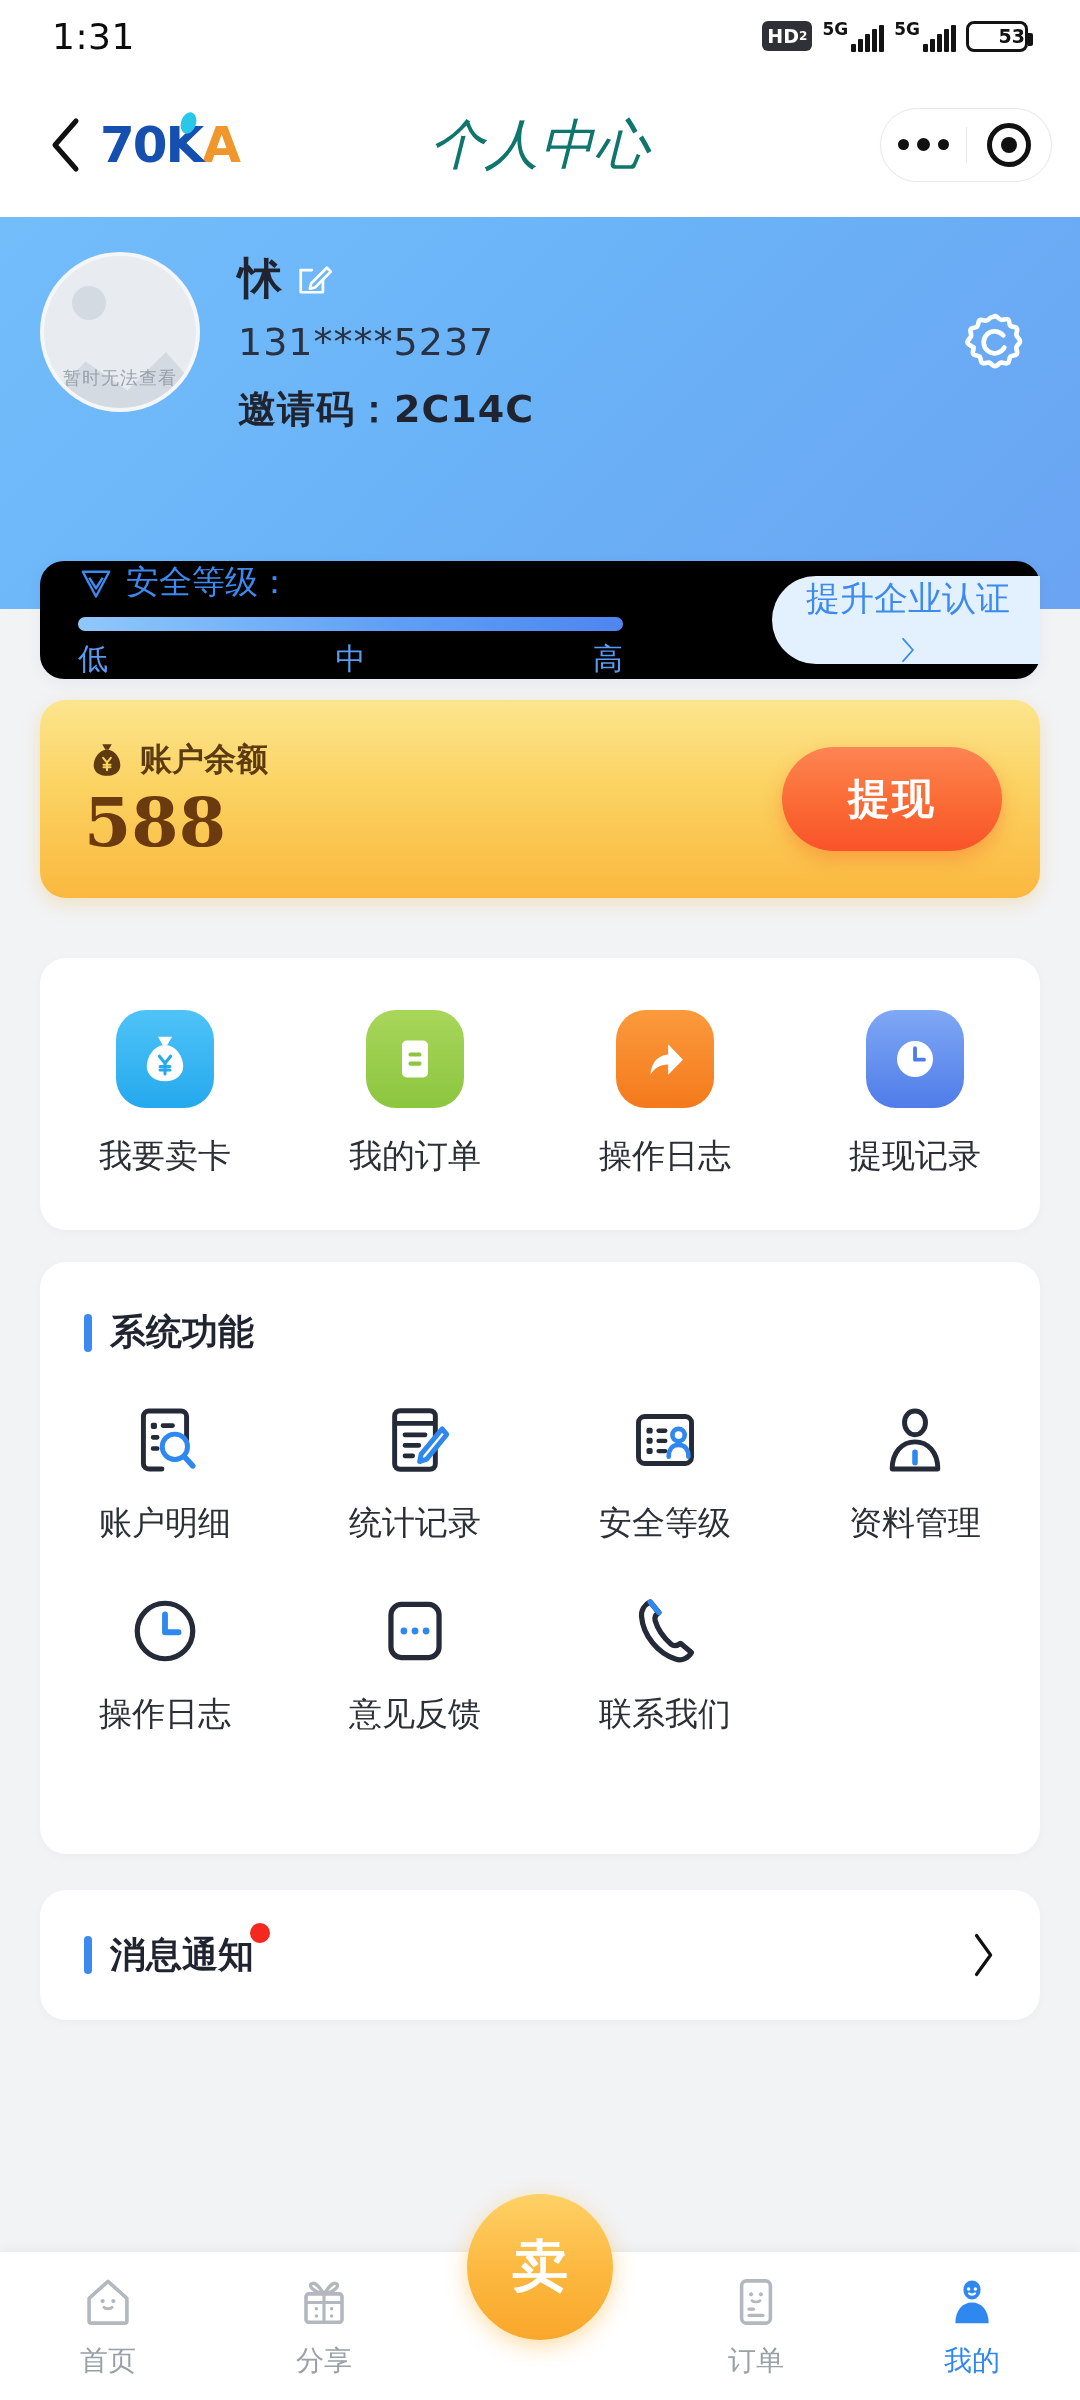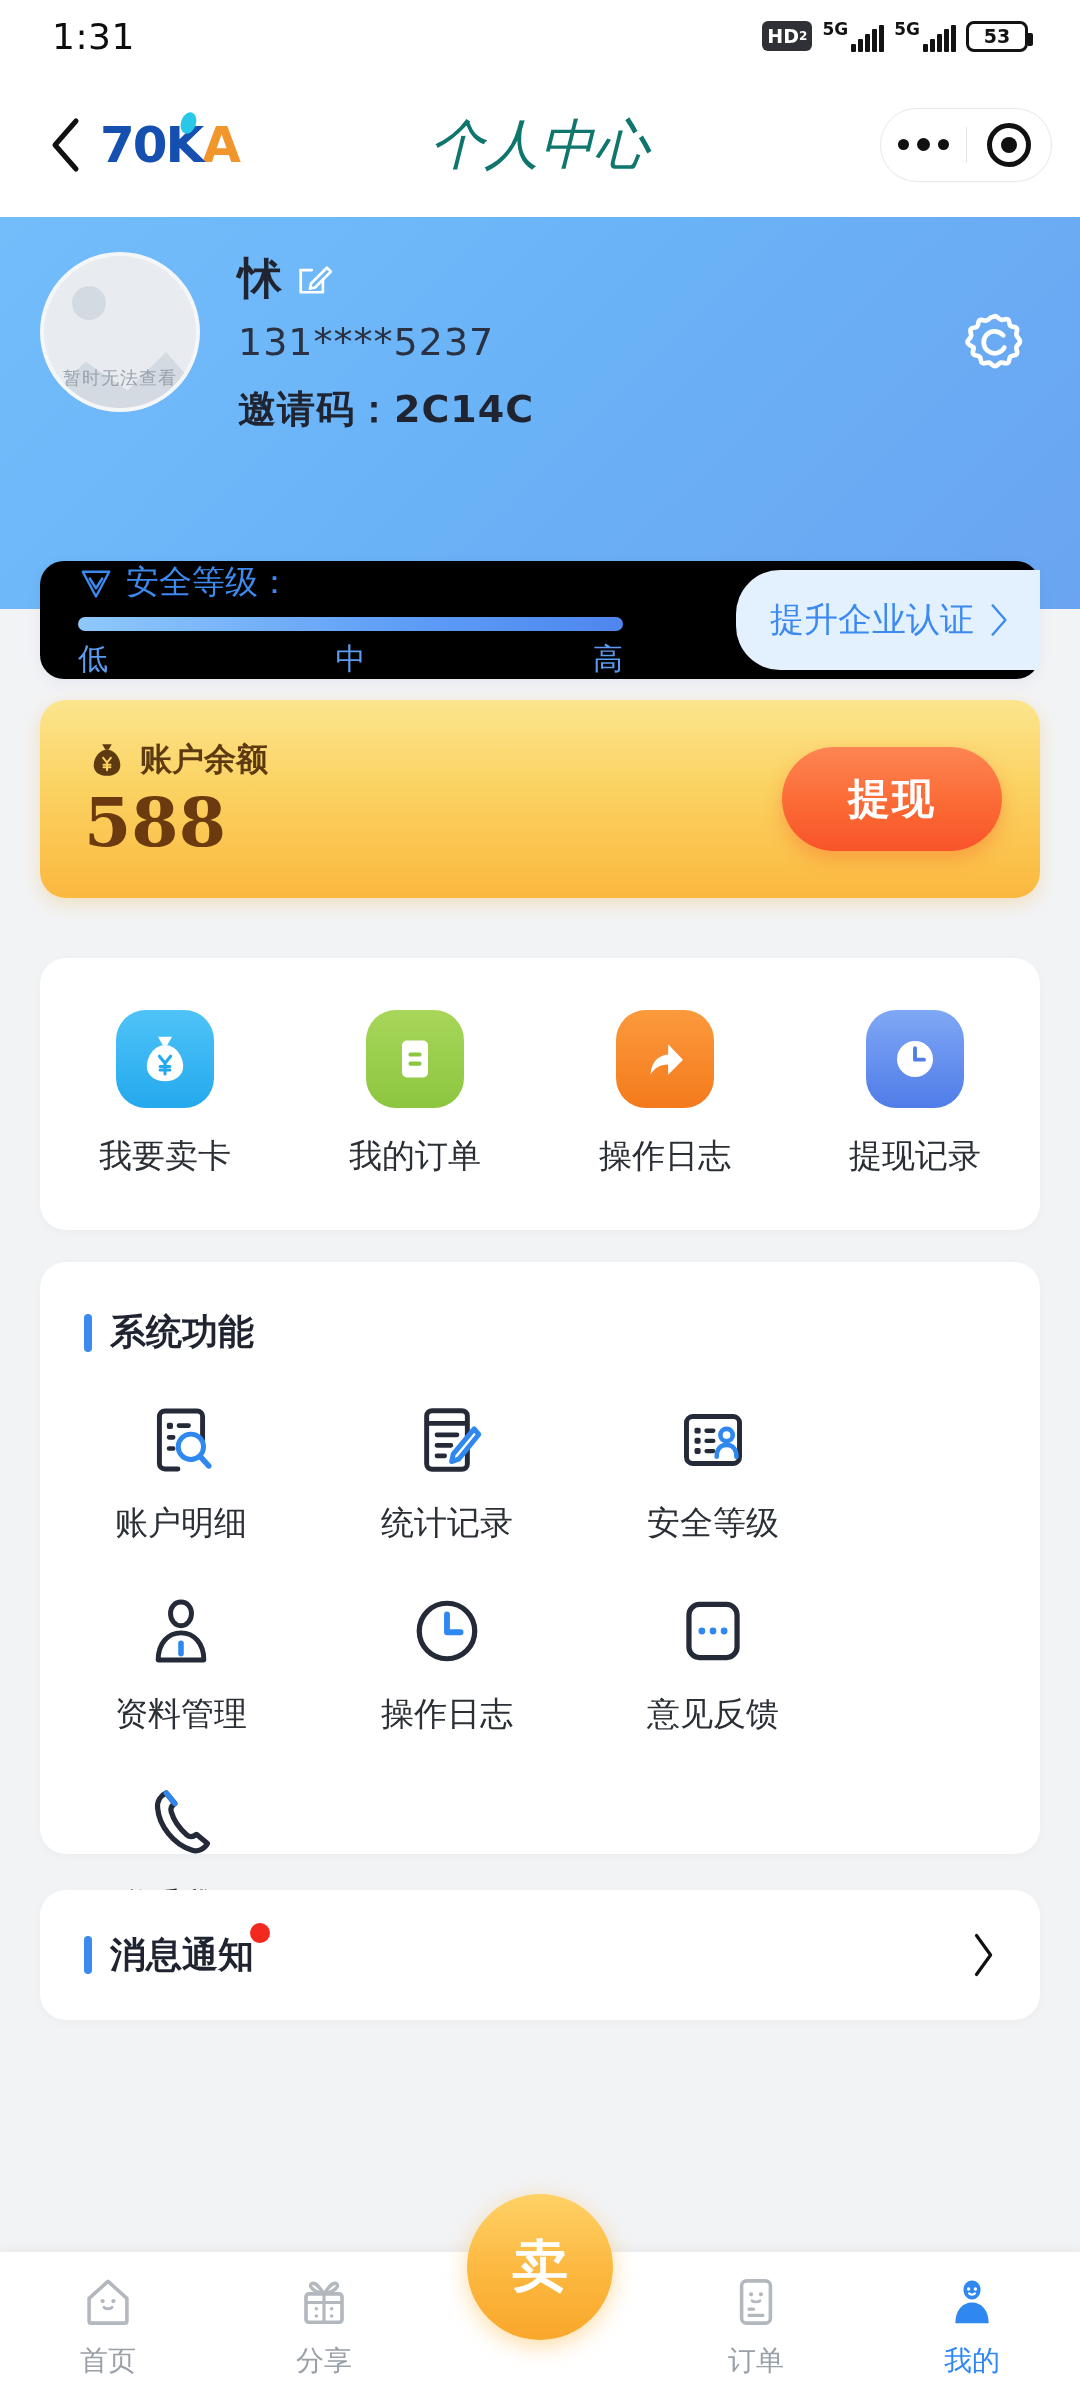--- a/index.html
+++ b/index.html
@@ -31,21 +31,21 @@
   .sig-label{ font-size:17px; font-weight:700; color:#131313; line-height:1; margin-bottom:14px;}
   .bars{ display:flex; align-items:flex-end; gap:2px; height:27px;}
   .bars i{ display:block; width:5px; background:#131313; border-radius:1px;}
   .bars i:nth-child(1){height:8px}
   .bars i:nth-child(2){height:13px}
   .bars i:nth-child(3){height:18px}
   .bars i:nth-child(4){height:23px}
   .bars i:nth-child(5){height:27px}
   .batt{
     width:62px;height:31px;border:3px solid #131313;border-radius:8px;
-    display:flex;align-items:center;justify-content:center;position:relative;
+    display:flex;align-items:center;justify-content:flex-end;position:relative;
     font-size:19px;font-weight:700;color:#131313;
   }
   .batt::after{
     content:"";position:absolute;right:-8px;top:9px;width:5px;height:13px;
     background:#131313;border-radius:0 2px 2px 0;
   }
 
   
   .navbar{
     position:absolute; top:72px; left:0; width:1080px; height:145px;
@@ -134,22 +134,22 @@
   .sec-title{ display:flex;align-items:center;gap:12px; }
   .sec-title span{ font-size:33px;color:#3c8af0; font-weight:500;}
   .sec-bar{
     margin-top:12px; width:545px;height:14px;border-radius:7px;
     background:linear-gradient(90deg,#8fc8fb 0%,#5f9df6 60%,#4f86ef 100%);
   }
   .sec-scale{ width:545px; display:flex; justify-content:space-between; margin-top:8px;}
   .sec-scale span{ font-size:30px;color:#5b9bf0;}
   .sec-btn{
     background:#e3f0fe; border-radius:44px 0 0 44px;
-    height:100px; padding:0 30px 0 34px; display:flex; align-items:center; gap:14px;
-    margin-right:0; align-self:center;
+    height:88px; padding:0 30px 0 34px; display:flex; align-items:center; gap:14px;
+    margin-right:0; align-self:center;flex-direction:column;
   }
   .sec-btn span{ font-size:34px;color:#3c8af0; }
 
   
   .bal-card{
     position:absolute; top:700px; left:40px; width:1000px; height:198px;
     border-radius:26px;
     background:linear-gradient(180deg,#fce58e 0%,#fbd261 45%,#fbb83f 100%);
     box-shadow:0 6px 18px rgba(235,170,40,.25);
   }
@@ -194,21 +194,20 @@
     background:#fff; border-radius:26px; padding:46px 0 0 0;
     box-shadow:0 2px 10px rgba(0,0,0,.03);
   }
   .sec-head{ display:flex; align-items:center; gap:18px; padding-left:44px;}
   .sec-head .bar{ width:8px;height:38px;background:#3c8af0;border-radius:4px;}
   .sec-head .txt{ font-size:36px;font-weight:700;color:#1f2430;}
   .grid{ margin-top:44px; display:flex; flex-wrap:wrap; }
   .gi{
     width:25%; display:flex; flex-direction:column; align-items:center; gap:22px;
     margin-bottom:46px;
-    margin-left:16px;
   }
   .gi-ico{width:78px;height:78px;display:flex;align-items:center;justify-content:center;}
   .gi-label{ font-size:33px;color:#2b2f36; }
 
   
   .msg-card{
     position:absolute; top:1890px; left:40px; width:1000px; height:130px;
     background:#fff; border-radius:26px;
     display:flex; align-items:center; justify-content:space-between;
     padding:0 44px;

